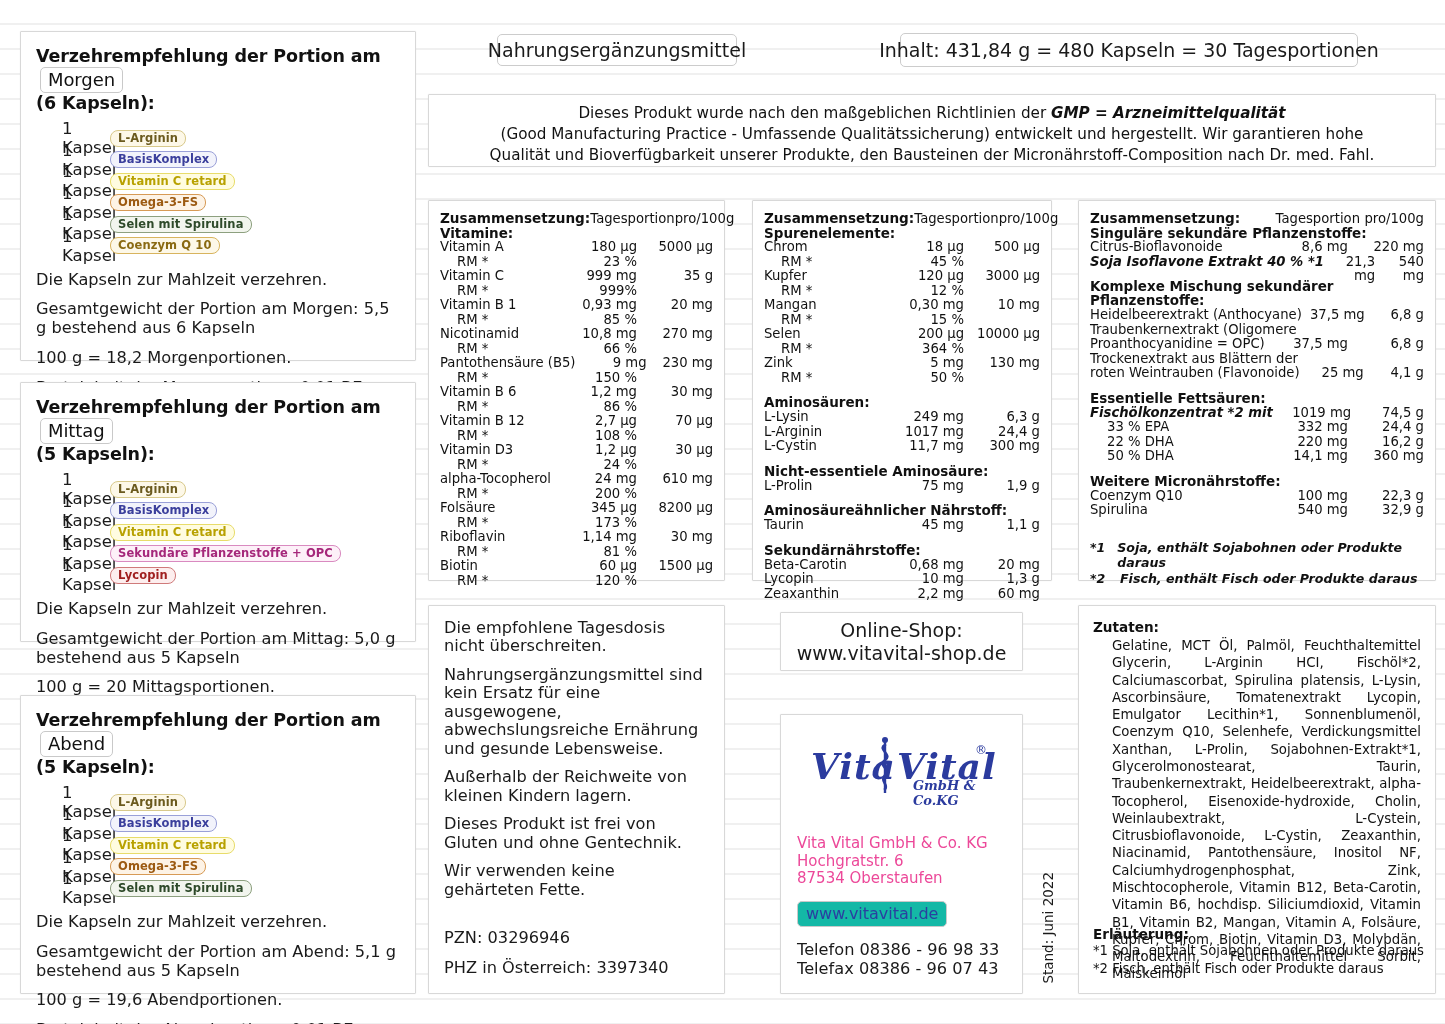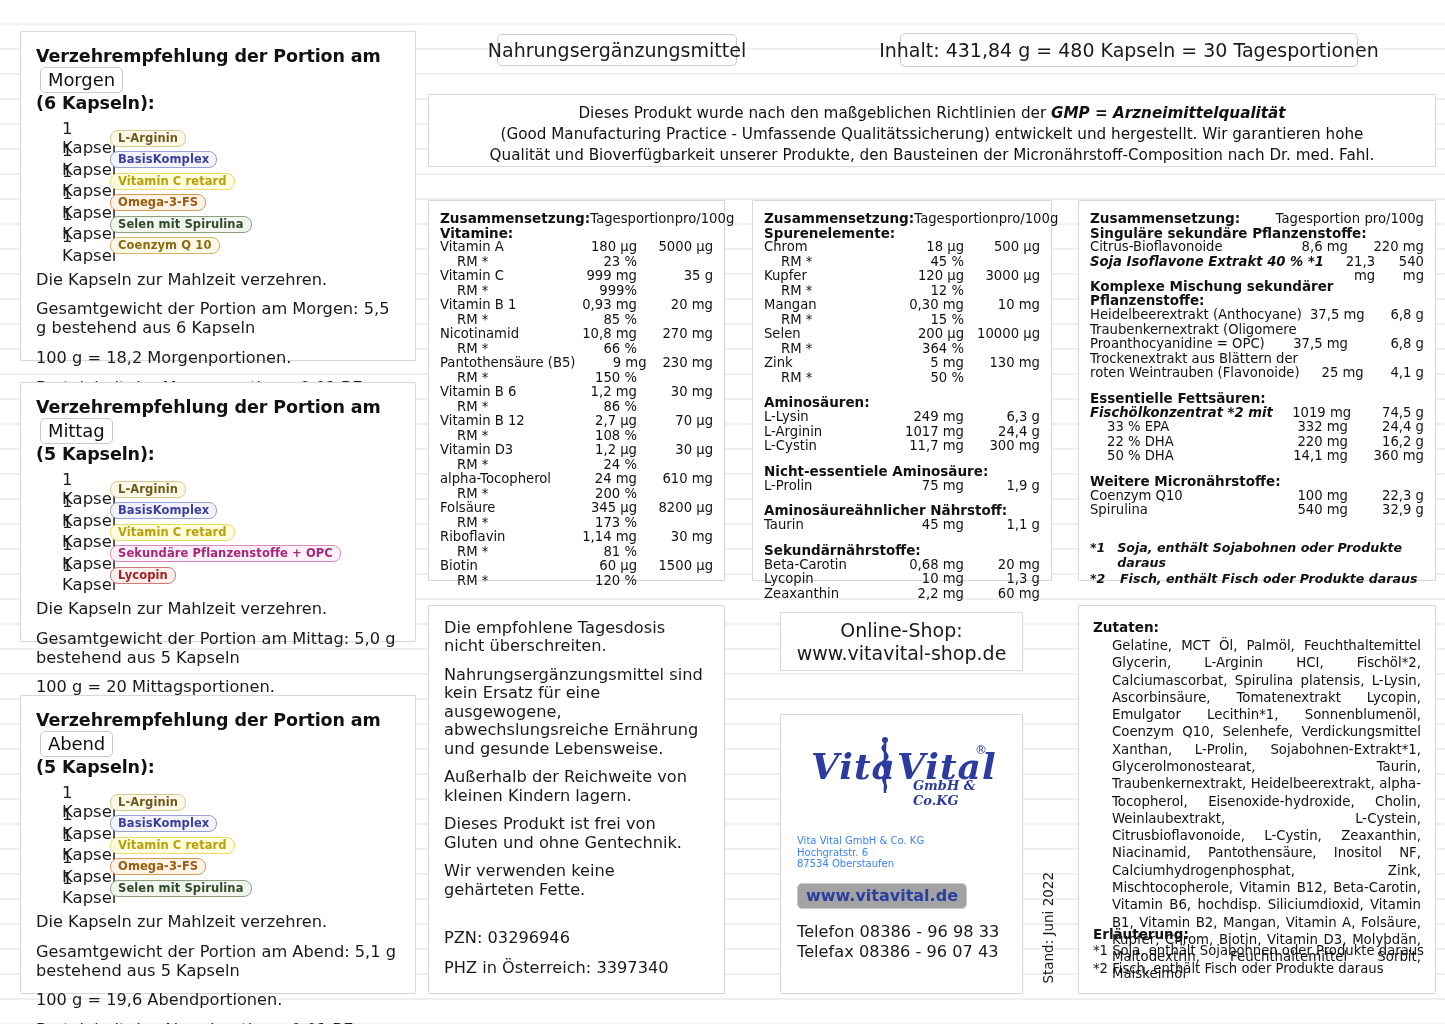--- a/index.html
+++ b/index.html
@@ -91,26 +91,26 @@
   .nrow.rm .n-name { padding-left: 17px; }
   .nrow.ind .n-name { padding-left: 17px; }
   .footn { font-style: italic; font-weight: bold; font-size: 12.6px;
            line-height: 1.25; display: flex; }
   .footn .fn-mark { width: 30px; }
 
   
   .warn p { font-size: 16.2px; color: #1a1a1a; line-height: 1.14; margin-bottom: 10px; }
   .pzn p { font-size: 16.2px; color: #1a1a1a; margin-bottom: 11px; }
   .shop { text-align: center; font-size: 19px; color: #1a1a1a; line-height: 1.2; }
-  .addr { font-size: 10px; color: #3b82f6; line-height: 1.17; }
+  .addr { font-size: 15px; color: #ec4899; line-height: 1.17; }
   .tel { font-size: 16.2px; color: #1a1a1a; line-height: 1.2; }
   .urlbox {
     display: inline-block; border: 1px solid #c9c9c9; border-radius: 5px;
-    background: #a3a3a3; padding: 2px 8px 3px 8px;
-    font-size: 16px; color: #2a3fa0; font-weight: bold;
+    background: #14b8a6; padding: 2px 8px 3px 8px;
+    font-size: 16px; color: #2a3fa0;
   }
   .zutaten-h { font-weight: bold; font-size: 13.6px; color: #111; margin-bottom: 2px; }
   .zutaten-b {
     font-size: 13.3px; color: #111; line-height: 1.30; text-align: justify; margin-left: 19px;
   }
   .erl-h { font-weight: bold; font-size: 13.5px; color: #111; }
   .erl-b { font-size: 13.2px; color: #111; line-height: 1.32; }
   .vstand {
     position: absolute;
     font-size: 13.5px; color: #1a1a1a;

